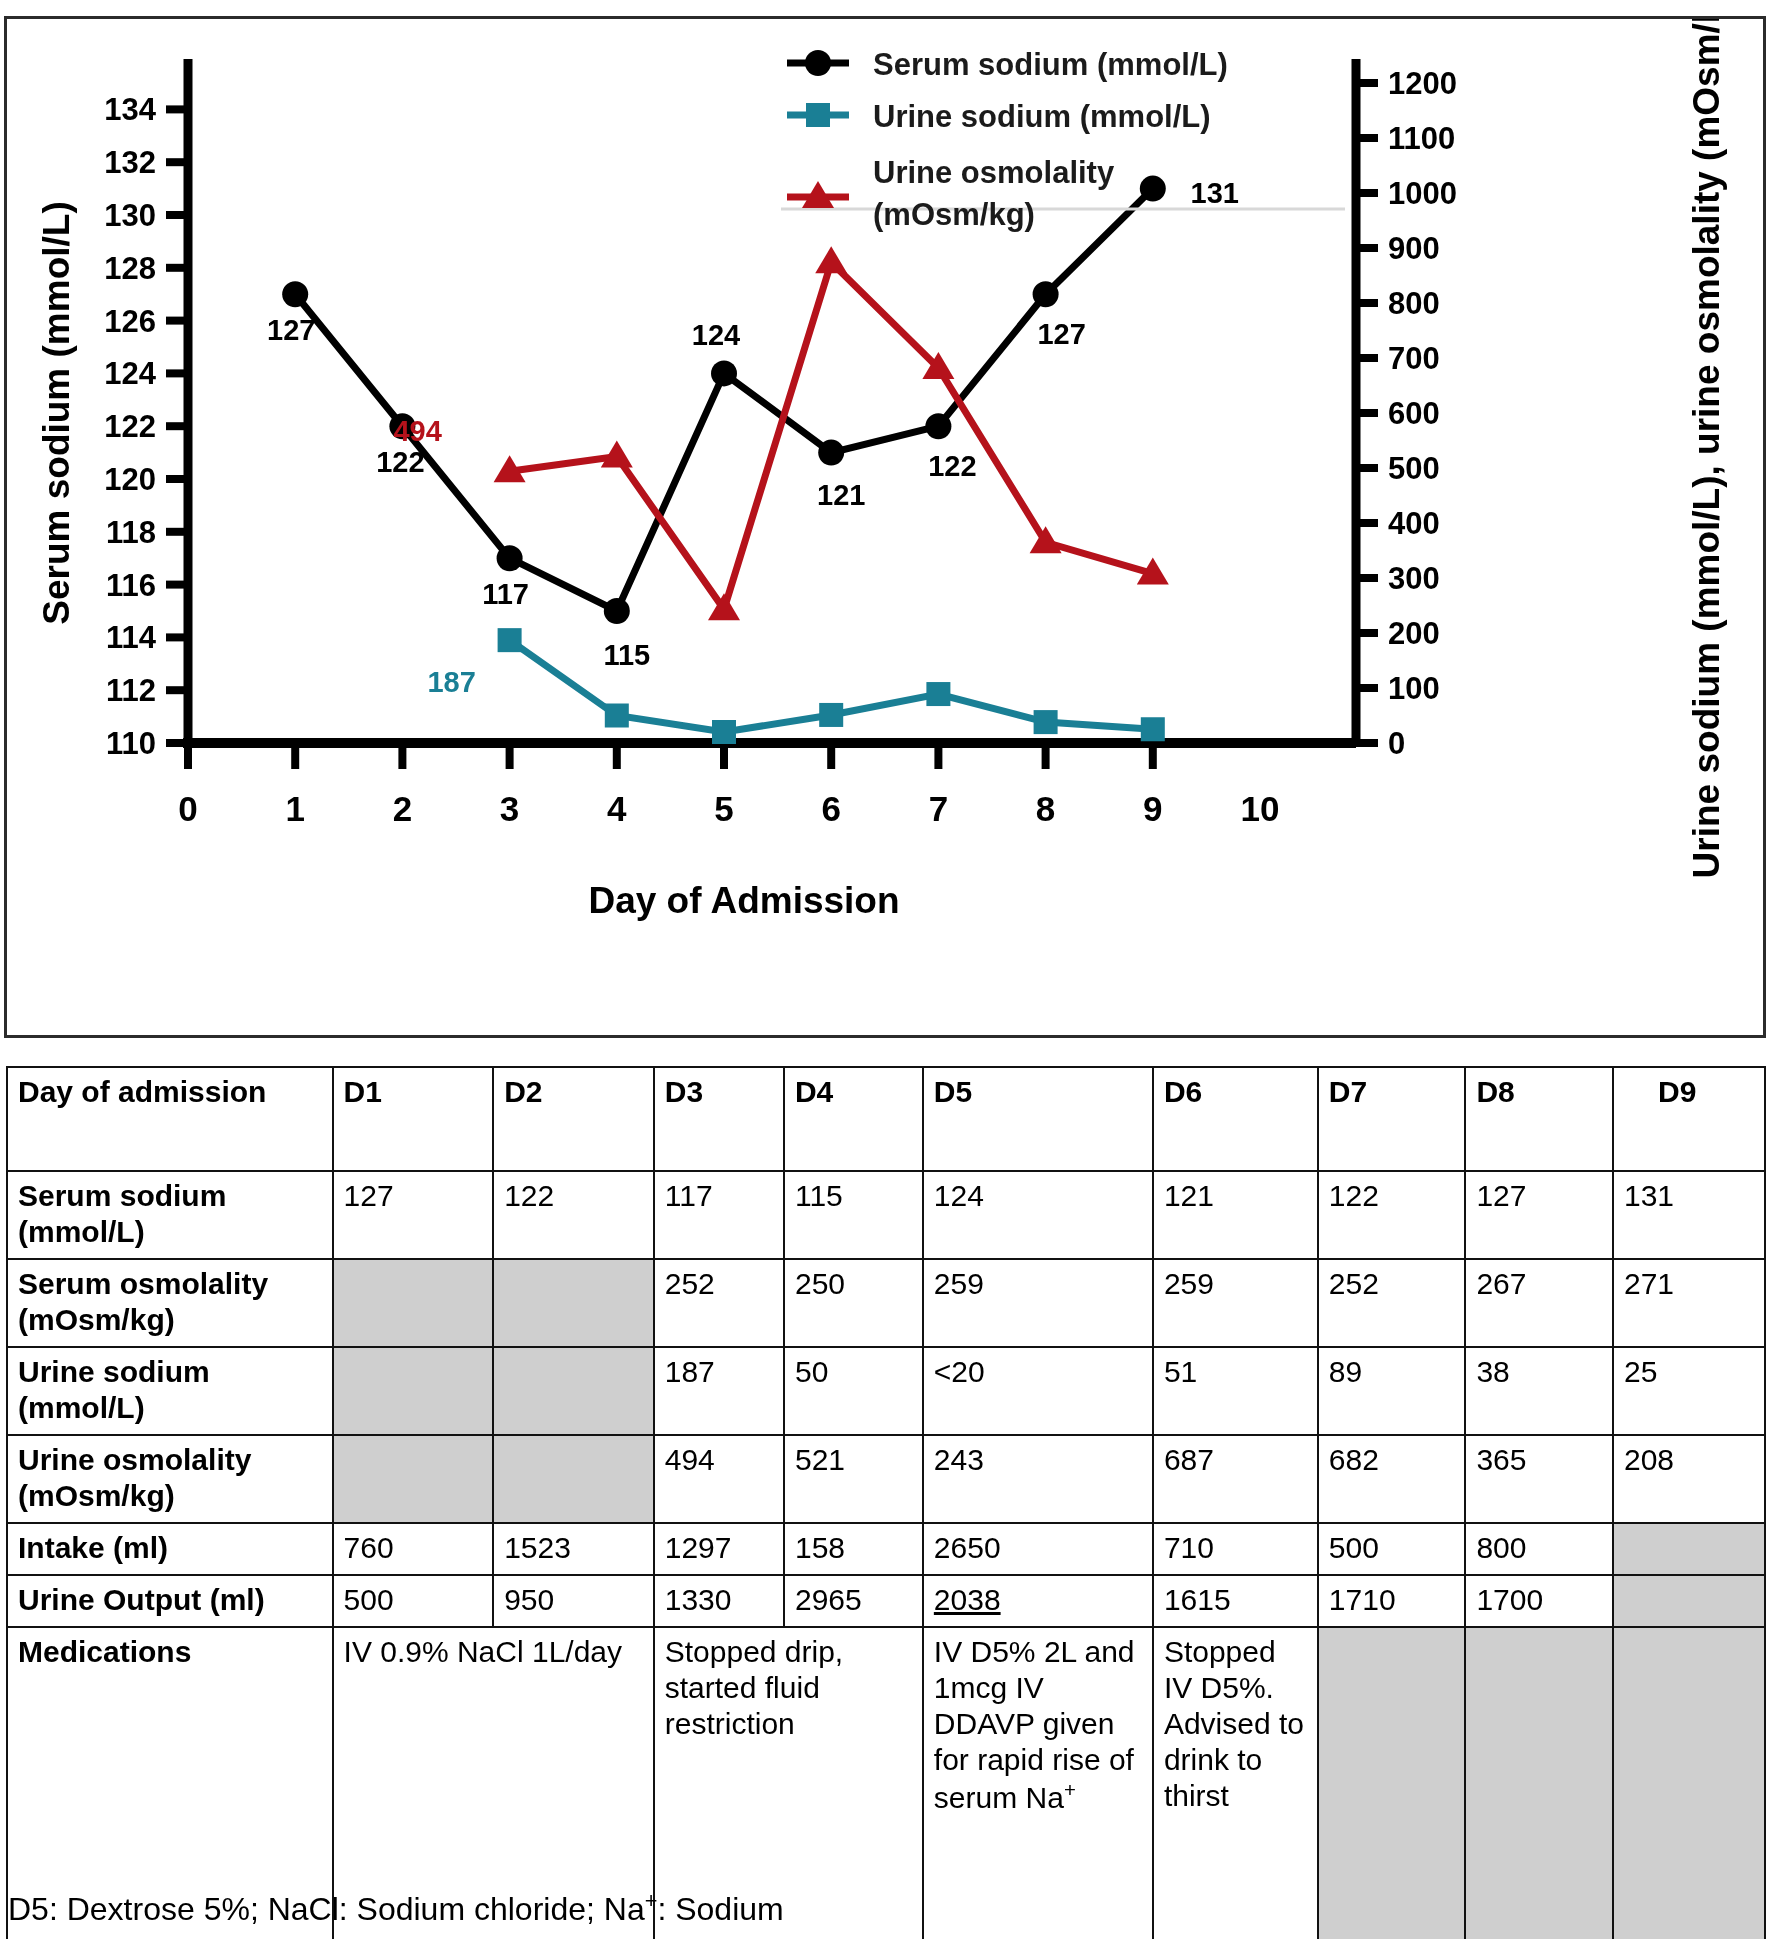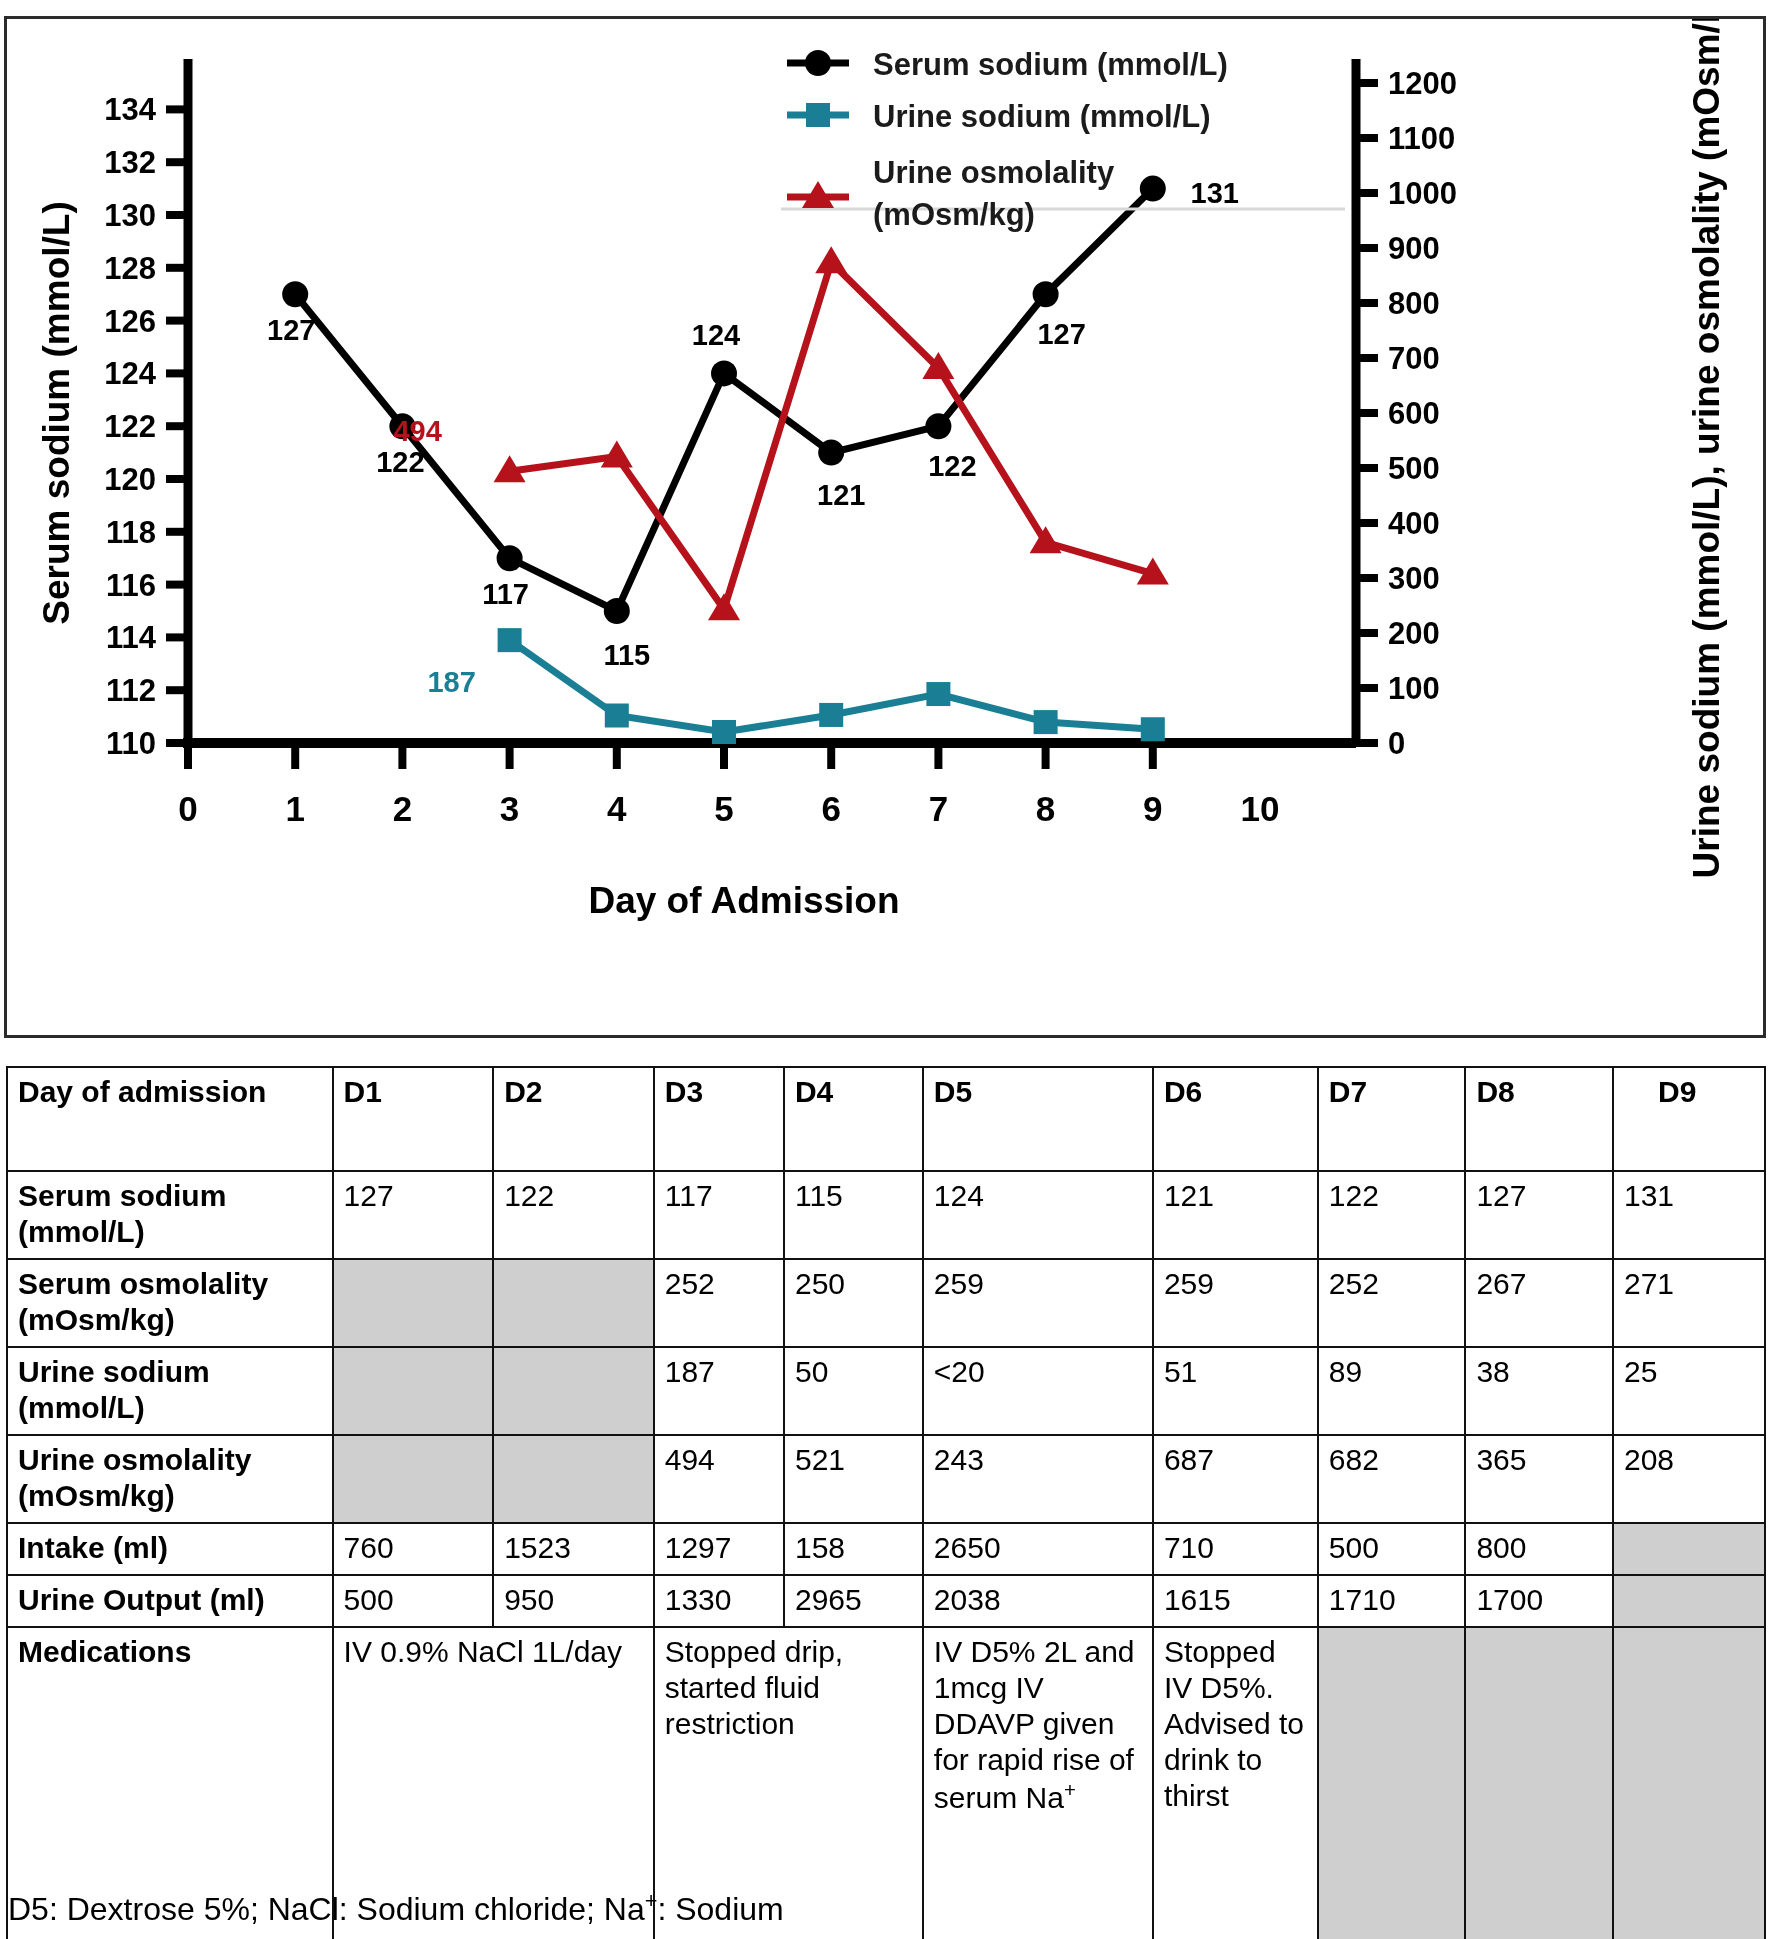--- a/index.html
+++ b/index.html
@@ -264,21 +264,21 @@
           <td style="width: 136px;">500</td>
           <td style="width: 136px;">800</td>
           <td class="na" style="width: 140px;"></td>
         </tr>
         <tr>
           <td class="rowhead" style="width: 300px;">Urine Output (ml)</td>
           <td style="width: 148px;">500</td>
           <td style="width: 148px;">950</td>
           <td style="width: 120px;">1330</td>
           <td style="width: 128px;">2965</td>
-          <td style="width: 212px;">2038</td>
+          <td style="width: 212px; text-decoration: underline;">2038</td>
           <td style="width: 152px;">1615</td>
           <td style="width: 136px;">1710</td>
           <td style="width: 136px;">1700</td>
           <td class="na" style="width: 140px;"></td>
         </tr>
         <tr>
           <td class="rowhead" style="width: 300px;">Medications</td>
           <td colspan="2" style="height: 330px;">IV 0.9% NaCl 1L/day</td>
           <td colspan="2" style="height: 330px;">Stopped drip, started fluid restriction</td>
           <td style="height: 330px;">IV D5% 2L and 1mcg IV DDAVP given for rapid rise of serum Na<span class="sup">+</span></td>

